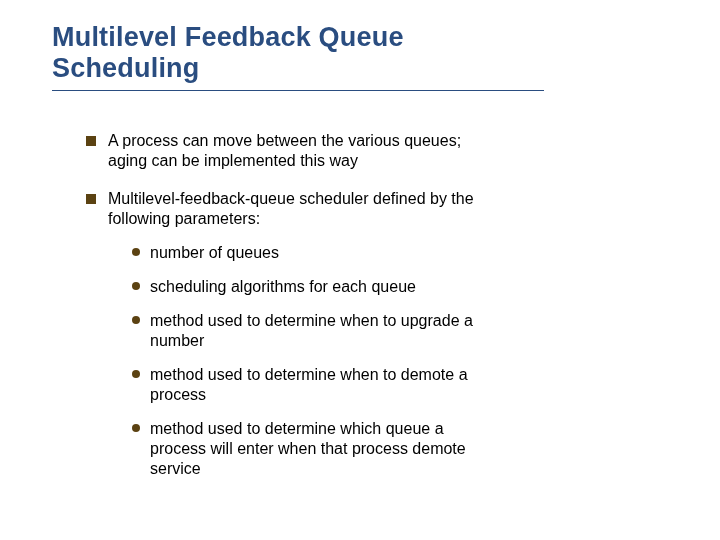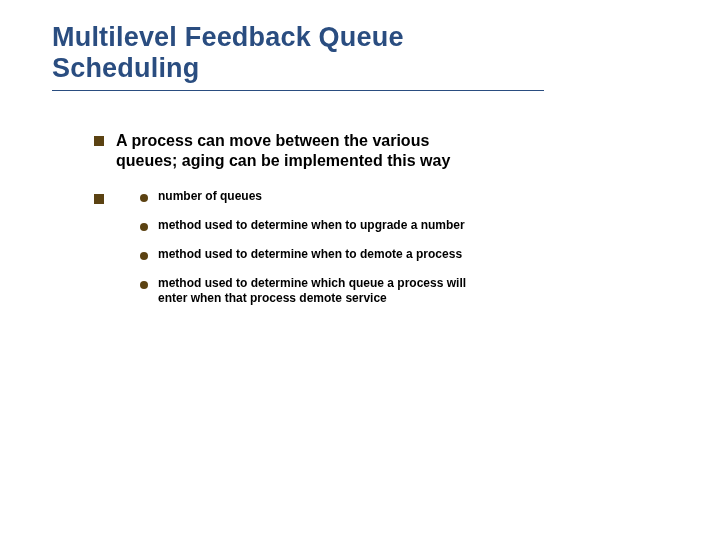--- a/index.html
+++ b/index.html
@@ -26,22 +26,21 @@
     letter-spacing: 0.2px;
   }
   .rule {
     border: none;
     border-top: 1px solid #2a4d80;
     margin: 0 0 40px 0;
   }
   ul.level1 {
     list-style: none;
     padding: 0 40px 0 26px;
-    margin: 16px;
-    font-weight: bold;
+    margin: 8px;
   }
   ul.level1 > li {
     position: relative;
     padding-left: 22px;
     margin-bottom: 18px;
     font-size: 16px;
     line-height: 1.25;
   }
   ul.level1 > li::before {
     content: "";
@@ -54,21 +53,21 @@
   }
   ul.level2 {
     list-style: none;
     padding: 0 0 0 24px;
     margin: 14px 0 0 0;
   }
   ul.level2 > li {
     position: relative;
     padding-left: 18px;
     margin-bottom: 14px;
-    font-size: 12px;
+    font-size: 16px;
     line-height: 1.25;
   }
   ul.level2 > li::before {
     content: "";
     position: absolute;
     left: 0;
     top: 5px;
     width: 8px;
     height: 8px;
     border-radius: 50%;
@@ -79,21 +78,23 @@
 <body>
 
 <div class="slide">
   <h1 class="title">Multilevel Feedback Queue Scheduling</h1>
   <hr class="rule">
   <ul class="level1">
     <li>
       <span>A process can move between the various queues; aging can be implemented this way</span>
     </li>
     <li>
+      <span>Multilevel-feedback-queue scheduler defined by the following parameters:</span>
       <ul class="level2">
         <li><span>number of queues</span></li>
+        <li><span>scheduling algorithms for each queue</span></li>
         <li><span>method used to determine when to upgrade a number</span></li>
         <li><span>method used to determine when to demote a process</span></li>
         <li><span>method used to determine which queue a process will enter when that process demote service</span></li>
       </ul>
     </li>
   </ul>
 </div>
 
 </body></html>

